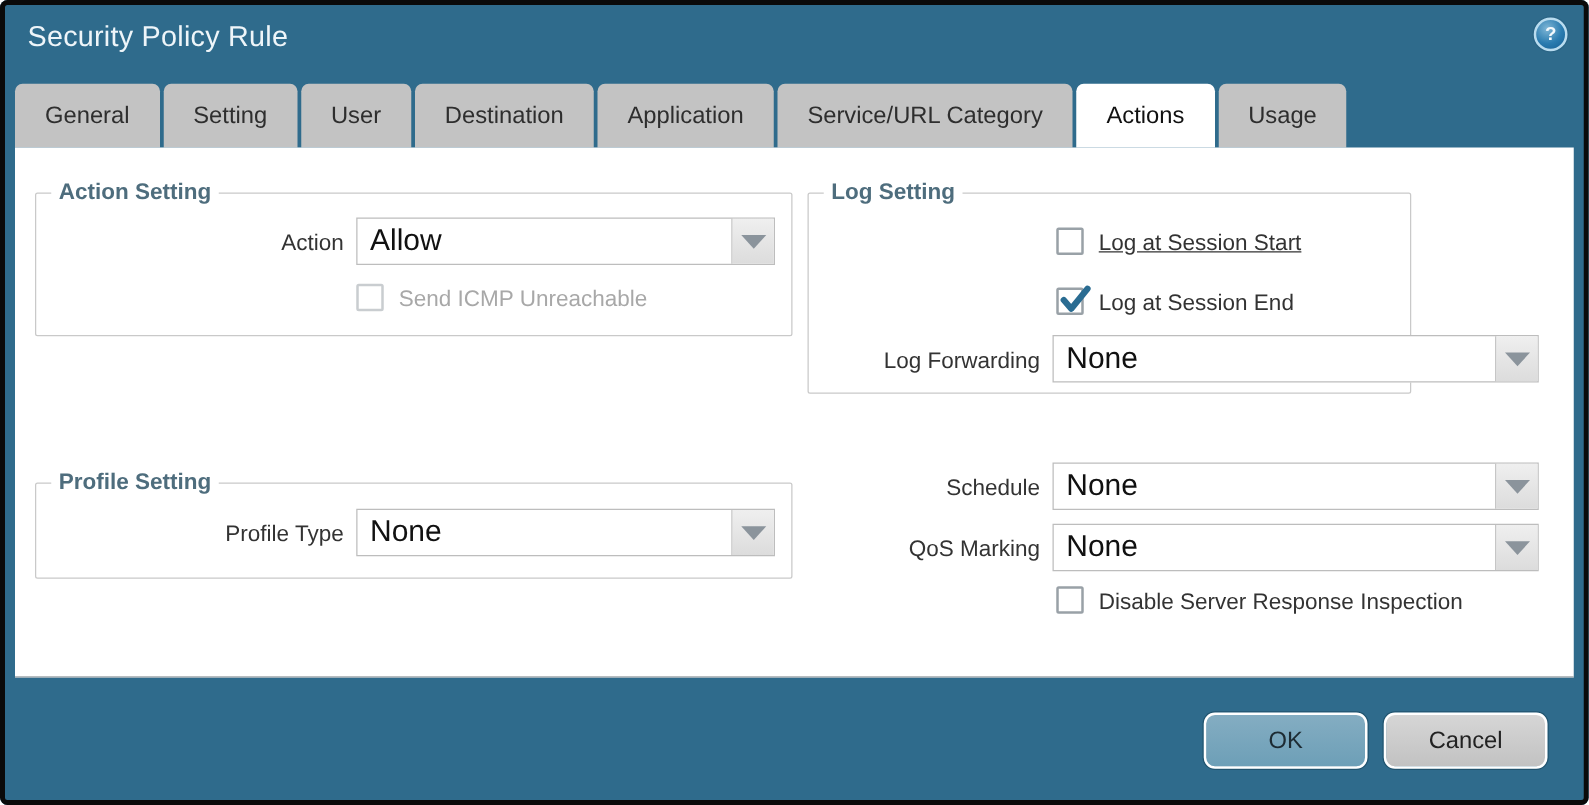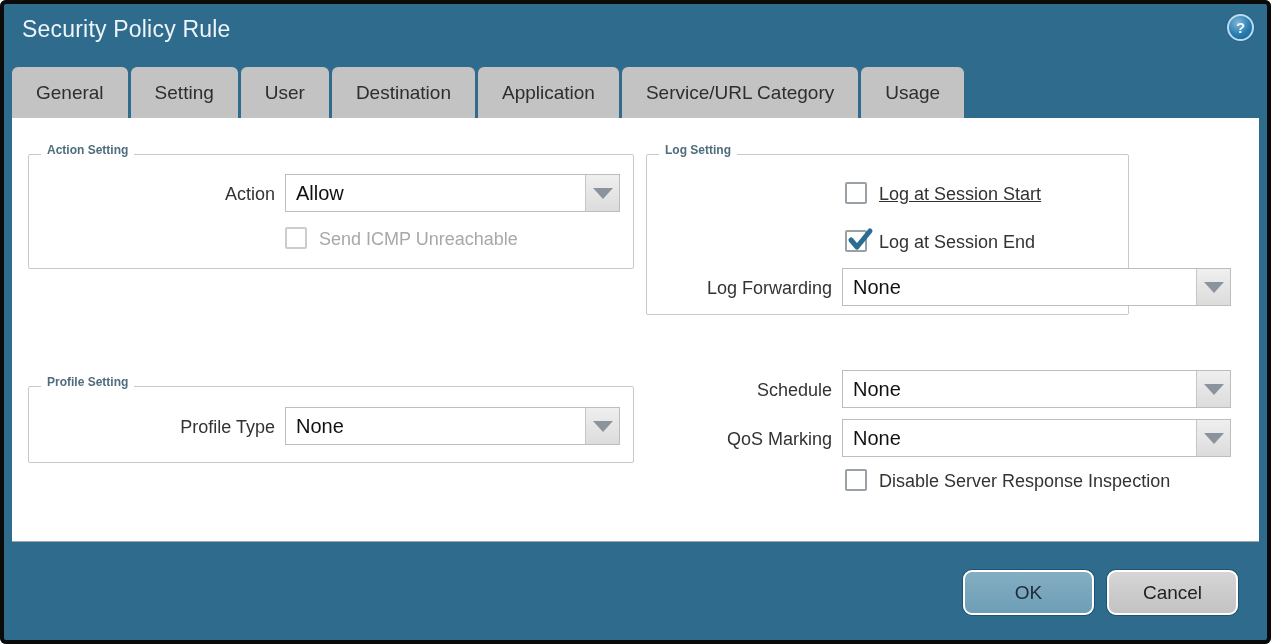--- a/index.html
+++ b/index.html
@@ -58,21 +58,21 @@
     border-bottom:1px solid #9fa6aa;
   }
   .fieldset {
     position:absolute;
     border:1px solid #c9c9c9;
     border-radius:2px;
   }
   .legend {
     position:absolute; top:-12px; left:12px;
     background:#ffffff; padding:0 6px;
-    font-size:12px; font-weight:bold; color:#4e6d7d;
+    font-size:18px; font-weight:bold; color:#4e6d7d;
     white-space:nowrap;
   }
   .fs-action  { left:16px;  top:36px;  width:606px; height:115px; }
   .fs-profile { left:16px;  top:268px; width:606px; height:77px;  }
   .fs-log     { left:634px; top:36px;  width:483px; height:161px; }
   .fs-other   { left:634px; top:233px; width:597px; height:156px; }
 
   .flabel {
     position:absolute;
     font-size:18px; color:#333;
@@ -80,21 +80,21 @@
   }
   
   .select {
     position:absolute; height:38px;
     background:#ffffff;
     border:1px solid #bdbdbd;
     display:flex; align-items:stretch;
     cursor:pointer;
   }
   .select .value {
-    flex:1; font-size:20px; color:#111;
+    flex:1; font-size:24px; color:#111;
     padding-left:10px;
     display:flex; align-items:center;
     overflow:hidden; white-space:nowrap;
   }
   .select .arrow-btn {
     width:34px;
     background:linear-gradient(#efefef,#dcdcdc);
     border-left:1px solid #c6c6c6;
     display:flex; align-items:center; justify-content:center;
   }
@@ -145,20 +145,21 @@
     <span>?</span>
   </div>
 
   <div class="tabbar">
     <div class="tab">General</div>
     <div class="tab">Setting</div>
     <div class="tab">User</div>
     <div class="tab">Destination</div>
     <div class="tab">Application</div>
     <div class="tab">Service/URL Category</div>
+    <div class="tab active">Actions</div>
     <div class="tab">Usage</div>
   </div>
 
   <div class="content">
 
     <div class="fieldset fs-action">
       <div class="legend">Action Setting</div>
     </div>
     <div class="flabel" style="left:40px; top:66px; width:223px;">Action</div>
     <div class="select" style="left:273px; top:56px; width:335px;">

